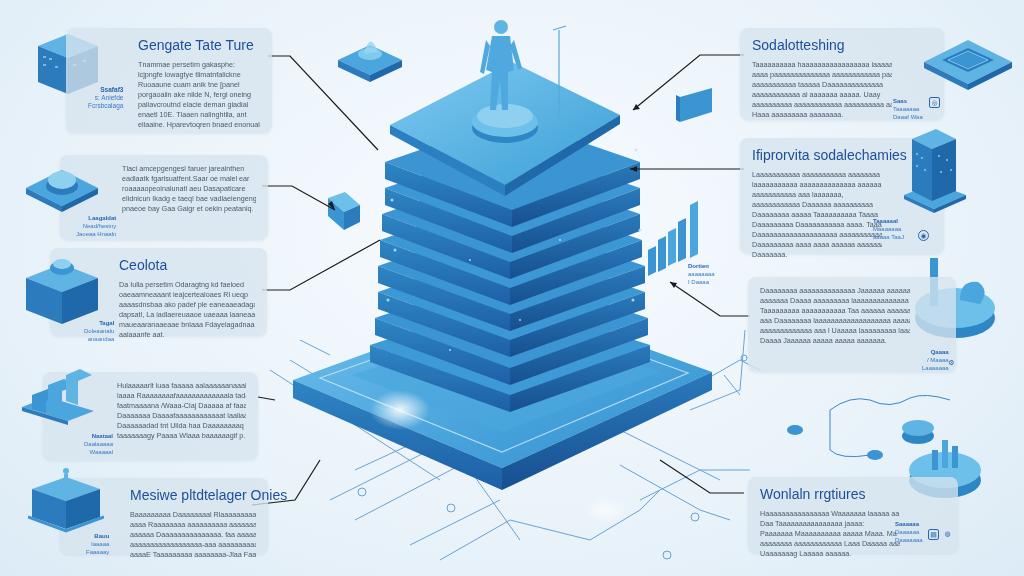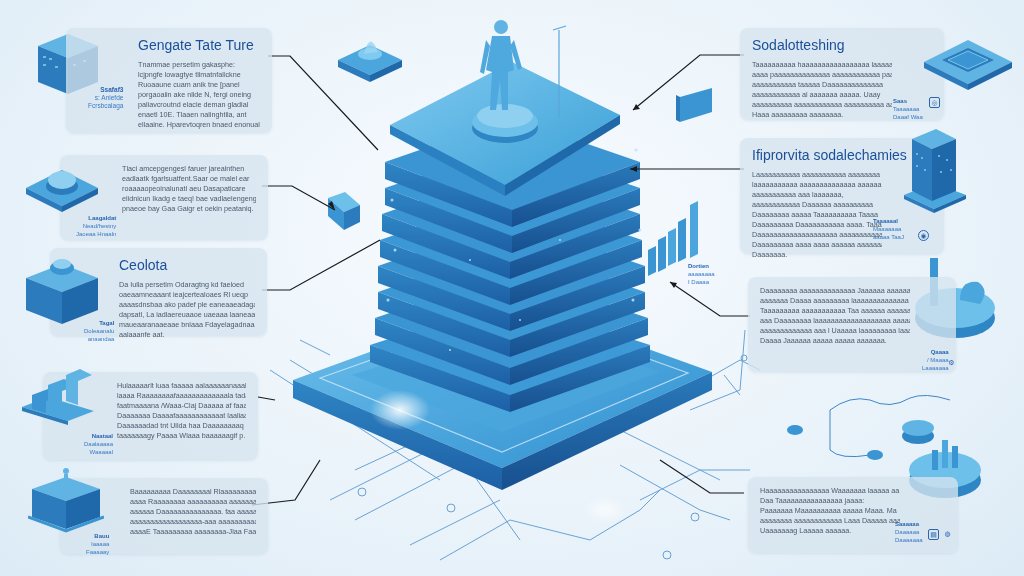--- a/index.html
+++ b/index.html
@@ -345,20 +345,21 @@
     <path d="M30 20 L46 14 L60 20 L44 26 L44 44 L30 40 Z" fill="#4aa6dd"></path>
     <path d="M48 10 L62 4 L74 10 L60 16 L60 40 L48 36 Z" fill="#5fb4e4"></path>
   </svg>
   <div class="mini-label" style="left:84px;top:432px;font-size:6px">
     <span>Naataal</span>
     <span class="sub">Daalaaaaa</span>
     <span class="sub">Waaaaal</span>
   </div>
 
   <div class="card" style="left:60px;top:478px;width:208px;height:76px">
+    <div class="card-title" style="padding-left:58px">Mesiwe pltdtelager Onies</div>
     <div class="card-body" style="padding-left:58px">
       <span>Baaaaaaaaa Daaaaaaaal Rlaaaaaaaaaaaa</span>
       <span>aaaa Raaaaaaaa aaaaaaaaaa aaaaaaaaaa laat laaa</span>
       <span>aaaaaa Daaaaaaaaaaaaaaa. faa aaaaaaaaaaall</span>
       <span>aaaaaaaaaaaaaaaaaa-aaa aaaaaaaaaaal jaaaaaag</span>
       <span>aaaaE Taaaaaaaaa aaaaaaaa-Jlaa Faaaaaaaaaa</span>
     </div>
   </div>
   <svg style="position:absolute;left:28px;top:465px;width:76px;height:70px" viewBox="0 0 76 70">
     <path d="M4 24 L38 12 L72 24 L38 36 Z" fill="#5fb4e4"></path>
@@ -449,20 +450,21 @@
     </div>
   </div>
   <div class="mini-label" style="left:922px;top:348px;font-size:6px">
     <span>Qaaaa</span>
     <span class="sub">/ Maaaa</span>
     <span class="sub">Laaaaaaa</span>
   </div>
   <div class="mini-icon" style="left:946px;top:358px;border-radius:50%;border:none">⚙</div>
 
   <div class="card" style="left:748px;top:477px;width:210px;height:76px">
+    <div class="card-title">Wonlaln rrgtiures</div>
     <div class="card-body" style="width:140px">
       <span>Haaaaaaaaaaaaaaaa Waaaaaaa laaaaa aa</span>
       <span>Daa Taaaaaaaaaaaaaaaa jaaaa:</span>
       <span>Paaaaaaa Maaaaaaaaaa aaaaa Maaa. Ma</span>
       <span>aaaaaaaa aaaaaaaaaaaa Laaa Daaaaa aaaa</span>
       <span>Uaaaaaaag Laaaaa aaaaaa.</span>
     </div>
   </div>
   <div class="mini-label" style="left:895px;top:520px;text-align:left;font-size:6px">
     <span>Saaaaaa</span>

